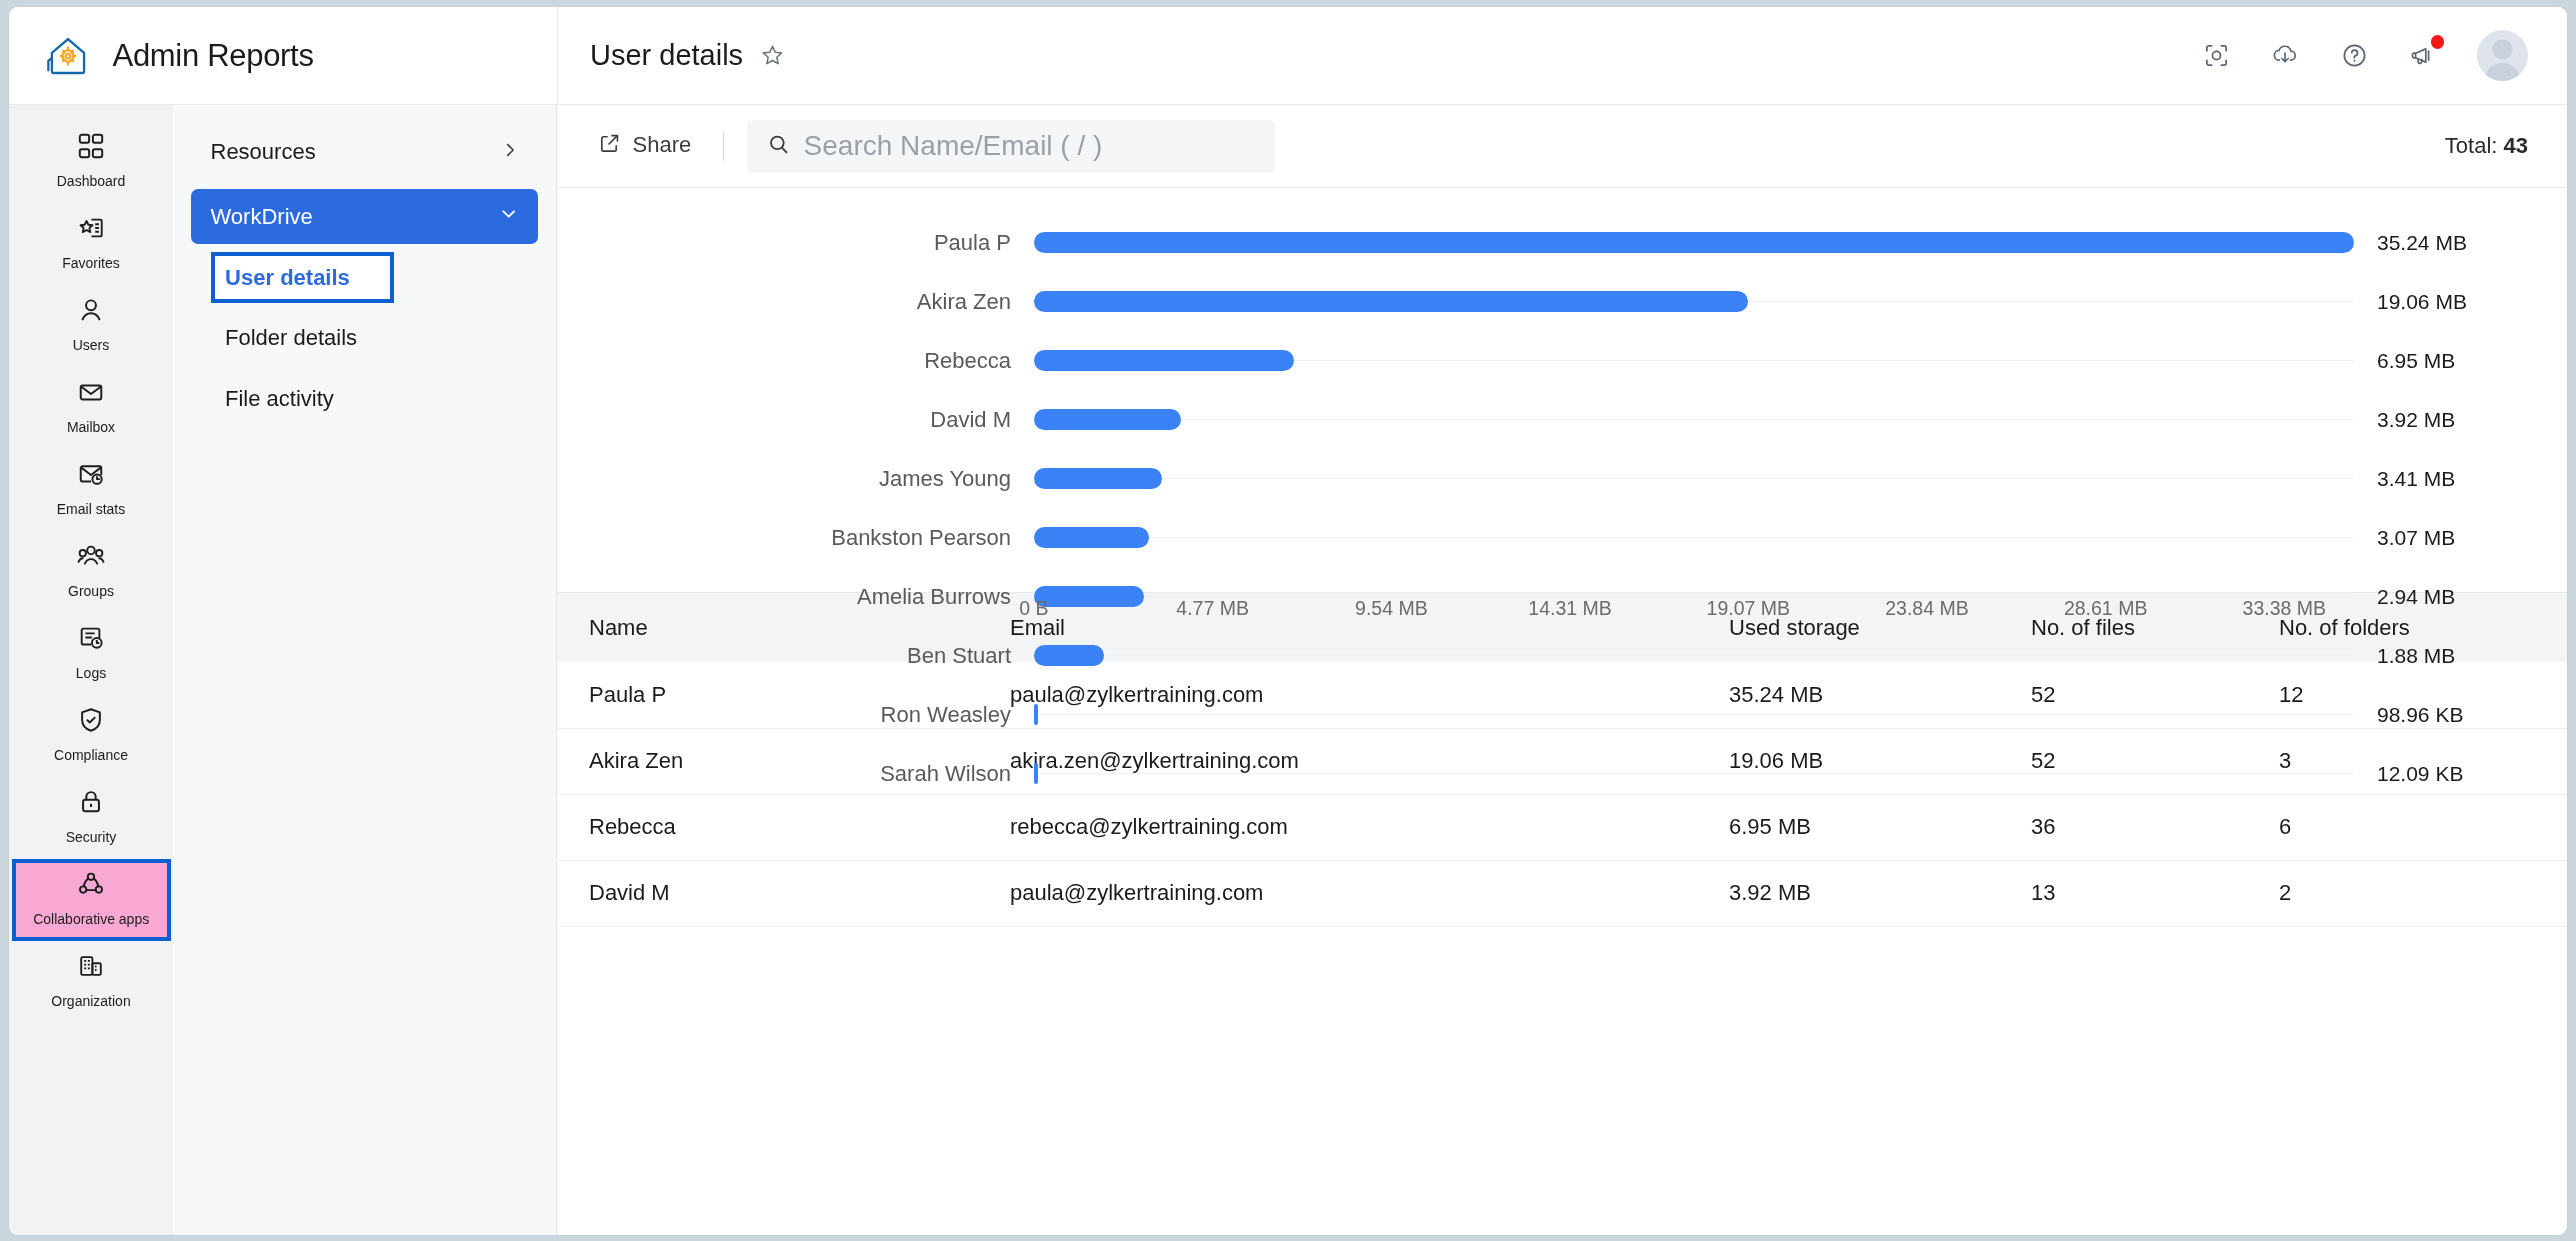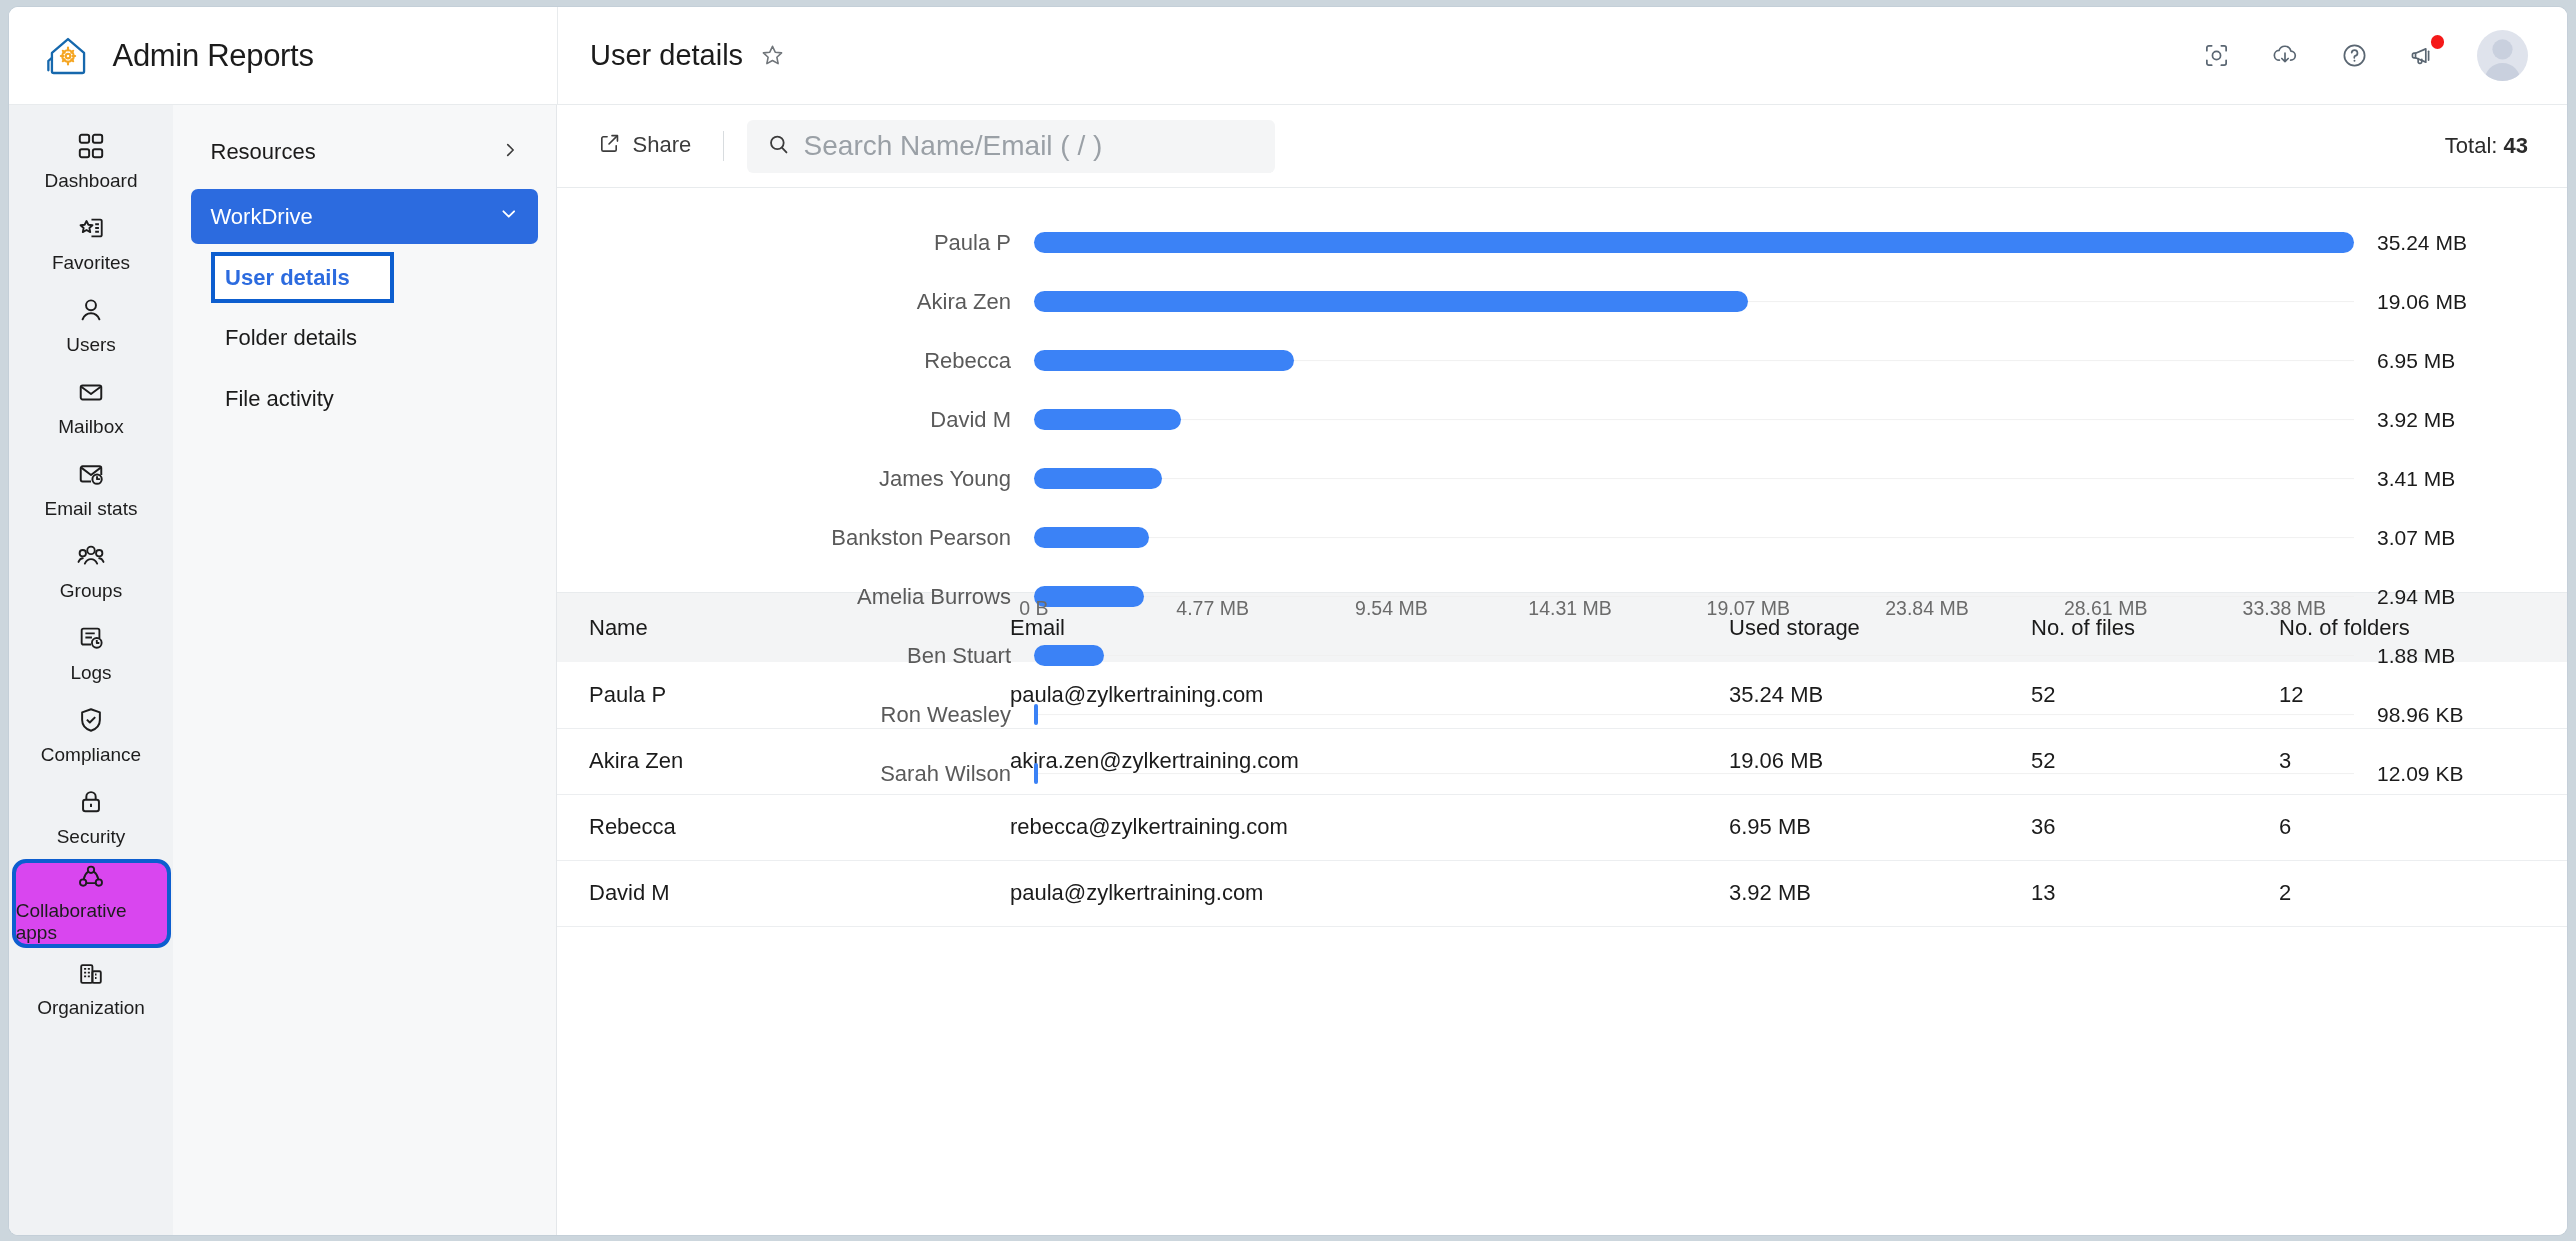--- a/index.html
+++ b/index.html
@@ -108,28 +108,29 @@
     min-height: 82px;
     display: flex;
     flex-direction: column;
     align-items: center;
     justify-content: center;
     gap: 6.2px;
     cursor: pointer;
     color: #1d1d1d;
   }
   .rail-item .rail-label {
-    font-size: 19px;
+    font-size: 14px;
+    text-align: center;
     line-height: 22px;
     color: #1d1d1d;
   }
   .rail-item.selected {
-    background: #d946ef;
+    background: #f9a8d4;
     border: 4.4px solid #0d5ecf;
-    border-radius: 14px;
+    border-radius: 0;
     width: 159px;
     margin: 0 2.7px;
   }
 
   
   .subnav {
     width: 384px;
     background: #f7f8f9;
     flex: 0 0 auto;
     padding: 19.5px 18px 0 18px;

